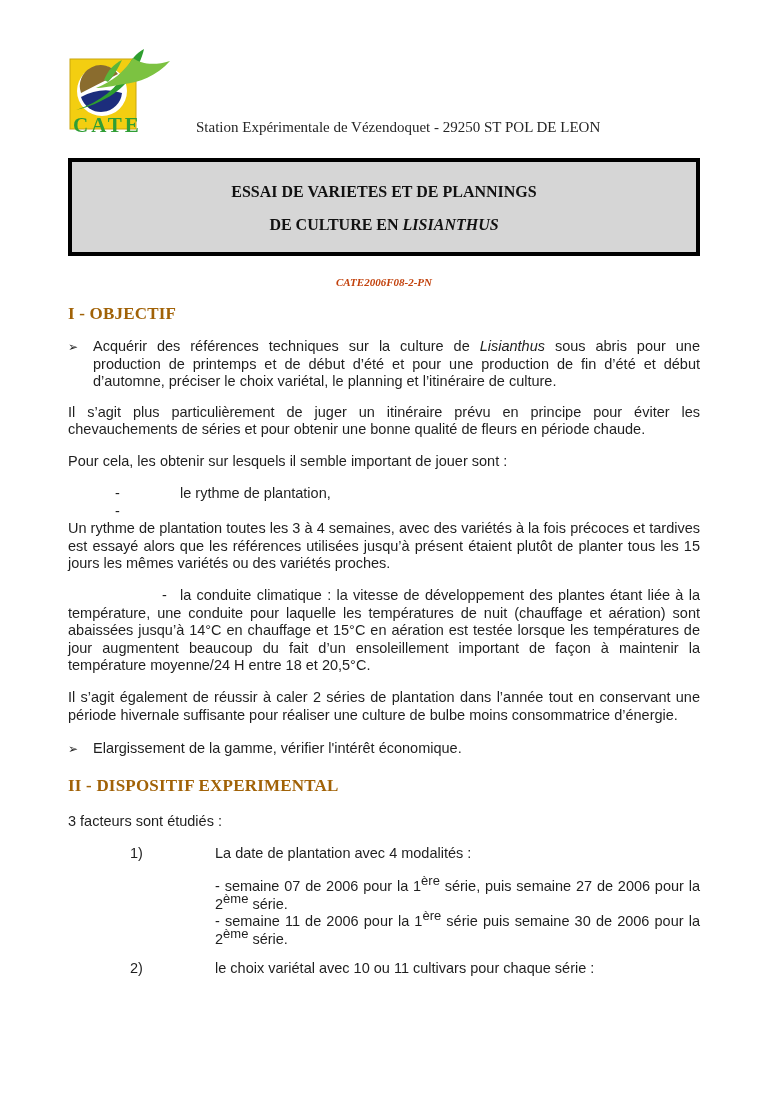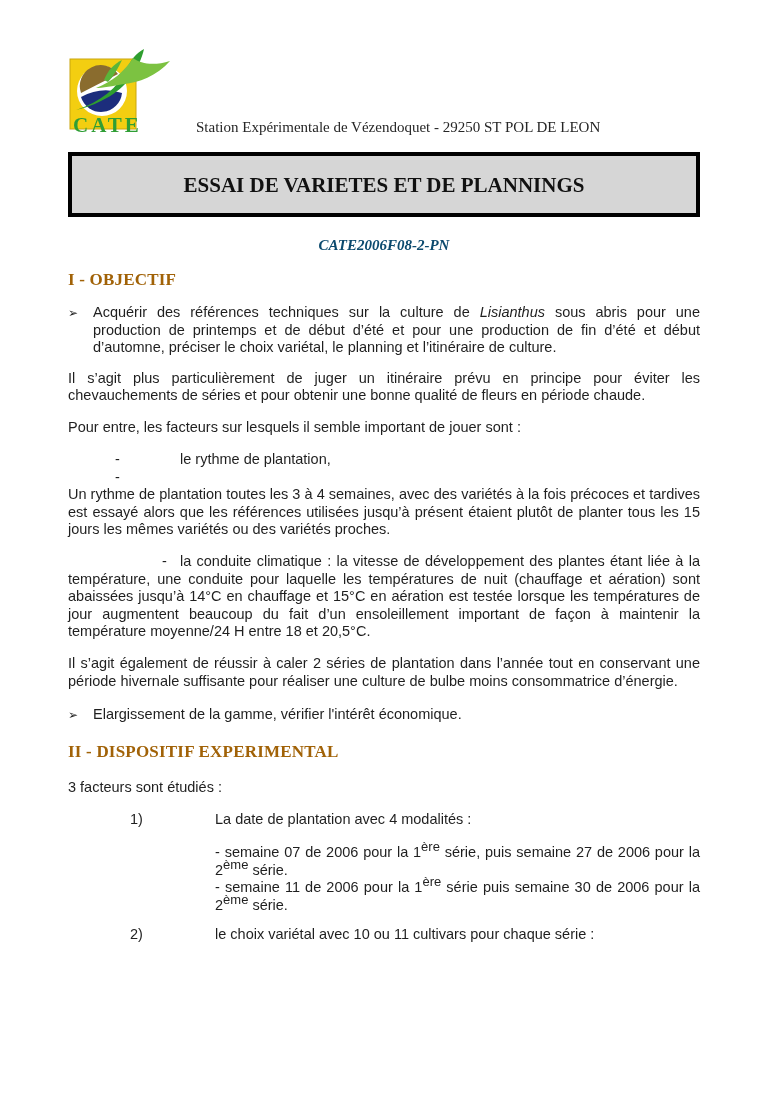--- a/index.html
+++ b/index.html
@@ -10,26 +10,26 @@
   
   .header-row{display:flex;align-items:flex-end;margin-top:46px;height:94px;}
   .logo{position:relative;width:104px;height:94px;flex:0 0 auto;}
   .logo svg{position:absolute;left:0;top:0;}
   .logo-text{position:absolute;left:5px;bottom:2px;width:62px;text-align:center;
              font-family:"Liberation Serif",serif;font-weight:bold;font-size:21px;
              color:#2f9e35;letter-spacing:3px;}
   .station{font-size:15px;color:#262626;margin-left:24px;padding-bottom:4px;font-family:Liberation Serif, serif;}
 
   
-  .title-box{margin-top:12px;border:4px solid #000;background:#d6d6d6;
+  .title-box{margin-top:18px;border:4px solid #000;background:#d6d6d6;
              padding:13px 10px 11px;text-align:center;
              font-family:"Liberation Serif",serif;font-weight:bold;
-             font-size:21px;line-height:33px;color:#111;}
+             font-size:16px;line-height:33px;color:#111;}
   .doc-code{margin-top:20px;text-align:center;font-family:"Liberation Serif",serif;
-            font-style:italic;font-weight:bold;font-size:15px;color:#0c4a6e;}
+            font-style:italic;font-weight:bold;font-size:11px;color:#c2410c;}
 
   
   .sec-heading{margin-top:16px;font-family:"Liberation Serif",serif;font-weight:bold;
                font-size:17px;letter-spacing:0.2px;color:#a16207;}
   .sec-heading.second{margin-top:17px;}
 
   
   .body-txt{font-size:14.5px;line-height:17.5px;}
   .para{margin-top:13px;text-align:justify;}
   .para.tight{margin-top:0;}
@@ -69,35 +69,36 @@
           <path d="M28,42 C44,36 57,25 65,12 C73,18 86,20 102,15 C89,30 70,37 56,38 C45,40 34,42 28,42 Z" fill="#7cc241"></path>
           <path d="M36,34 C40,24 46,18 54,14 C50,22 46,30 40,36 Z" fill="#5ab53a"></path>
         </svg>
         <span class="logo-text">CATE</span>
       </div>
       <div class="station">Station Expérimentale de Vézendoquet - 29250 ST POL DE LEON</div>
     </div>
 
     <div class="title-box">
       <div>ESSAI DE VARIETES ET DE PLANNINGS</div>
+      <div><span>DE CULTURE EN </span><span class="it">LISIANTHUS</span></div>
     </div>
 
     <div class="doc-code">CATE2006F08-2-PN</div>
 
     <div class="sec-heading">I - OBJECTIF</div>
 
     <div class="body-txt">
       <div class="bullet">
         <span class="bullet-marker">➢</span>
         <span class="bullet-body"><span>Acquérir des références techniques sur la culture de </span><span class="it">Lisianthus</span><span> sous abris pour une production de printemps et de début d’été et pour une production de fin d’été et début d’automne, préciser le choix variétal, le planning et l’itinéraire de culture.</span></span>
       </div>
 
       <p class="para">Il s’agit plus particulièrement de juger un itinéraire prévu en principe pour éviter les chevauchements de séries et pour obtenir une bonne qualité de fleurs en période chaude.</p>
 
-      <p class="para">Pour entre, les facteurs sur lesquels il semble important de jouer sont :</p>
+      <p class="para">Pour cela, les obtenir sur lesquels il semble important de jouer sont :</p>
 
       <div class="dash-row">
         <span class="dash-col">-</span>
         <span class="dash-text">le rythme de plantation,</span>
       </div>
       <div class="dash-row">
         <span class="dash-col">-</span>
       </div>
 
       <p class="para tight">Un rythme de plantation toutes les 3 à 4 semaines, avec des variétés à la fois précoces et tardives est essayé alors que les références utilisées jusqu’à présent étaient plutôt de planter tous les 15 jours les mêmes variétés ou des variétés proches.</p>

